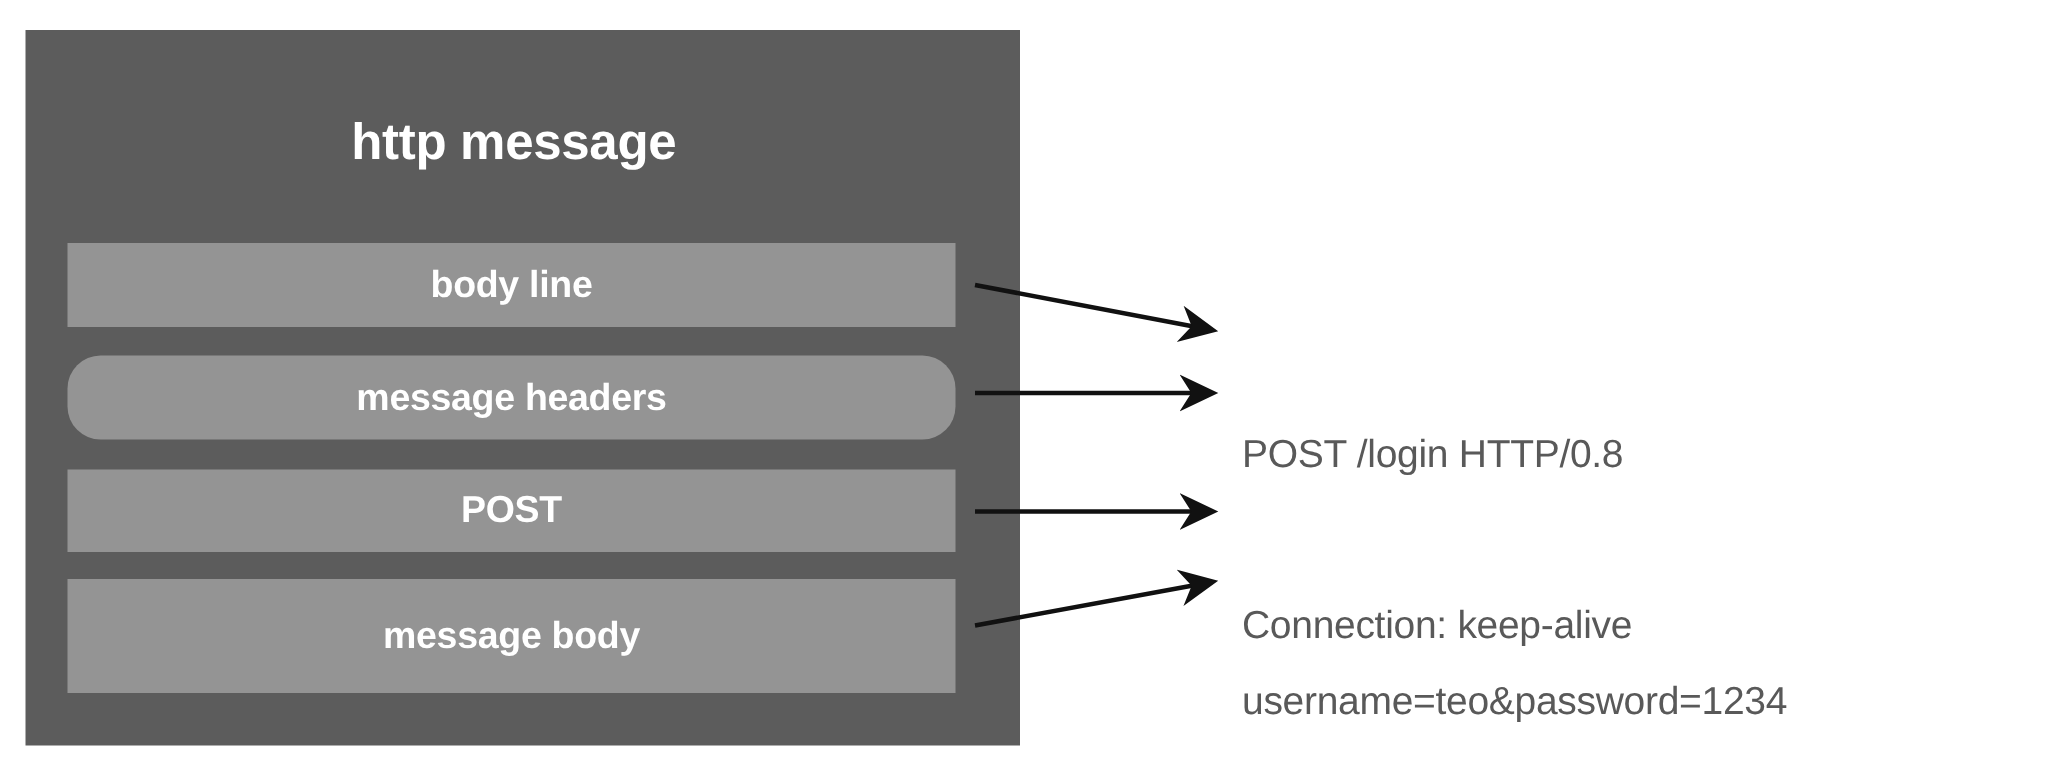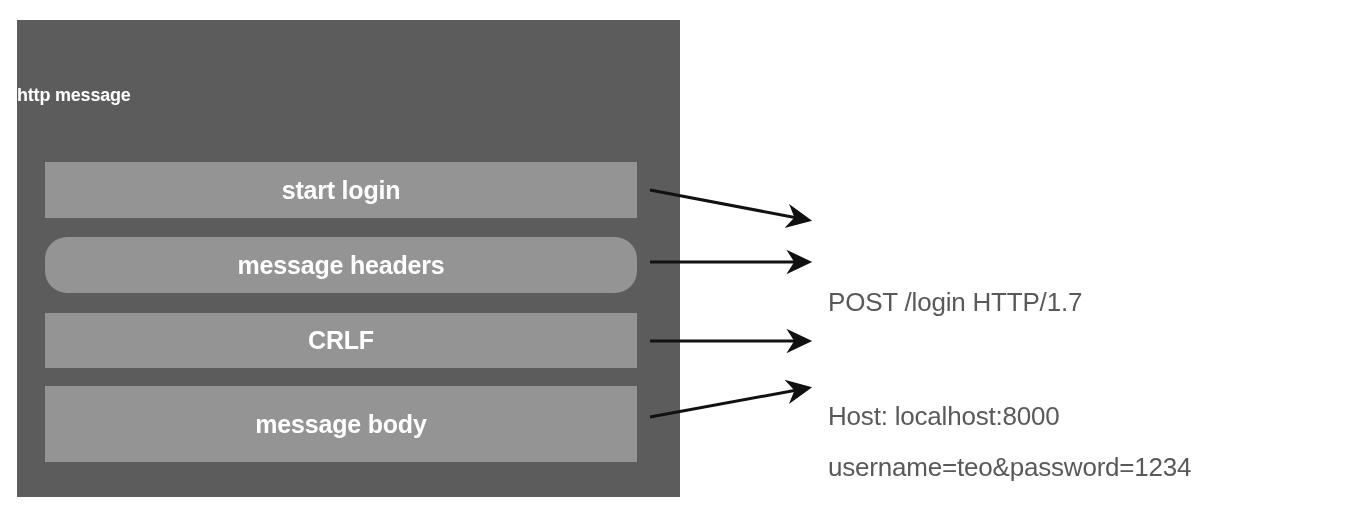--- a/index.html
+++ b/index.html
@@ -26,23 +26,23 @@
     top: 20px;
     width: 663px;
     height: 477px;
     background: #5c5c5c;
   }
   .msg-title {
     position: absolute;
     left: 0;
     top: 60px;
     width: 651px;
-    text-align: left;
+    text-align: center;
     color: #ffffff;
-    font-size: 18px;
+    font-size: 34px;
     font-weight: bold;
     letter-spacing: -0.2px;
     line-height: 30px;
   }
 
   .part-bar {
     position: absolute;
     left: 28px;
     width: 592px;
     background: #949494;
@@ -86,29 +86,29 @@
 </head>
 <body>
 
 <div id="canvas">
 
   <div class="msg-container">
 
     <div class="msg-title">http message</div>
 
     <div class="part-bar" data-idx="0">
-      <span>start login</span>
+      <span>body line</span>
     </div>
 
     <div class="part-bar" data-idx="1">
       <span>message headers</span>
     </div>
 
     <div class="part-bar" data-idx="2">
-      <span>CRLF</span>
+      <span>POST</span>
     </div>
 
     <div class="part-bar" data-idx="3">
       <span>message body</span>
     </div>
   </div>
 
   <svg class="arrow-layer" viewBox="0 0 1364 520" width="1364" height="520">
     <defs>
       <marker id="ah" markerWidth="9" markerHeight="9" refX="7.2" refY="4.5" orient="auto" markerUnits="strokeWidth">
@@ -119,22 +119,21 @@
     <line x1="650" y1="190" x2="808" y2="220" stroke="#111111" stroke-width="3" marker-end="url(#ah)"></line>
 
     <line x1="650" y1="262" x2="808" y2="262" stroke="#111111" stroke-width="3" marker-end="url(#ah)"></line>
 
     <line x1="650" y1="341" x2="808" y2="341" stroke="#111111" stroke-width="3" marker-end="url(#ah)"></line>
 
     <line x1="650" y1="417" x2="808" y2="388" stroke="#111111" stroke-width="3" marker-end="url(#ah)"></line>
   </svg>
 
   <div class="raw-block raw-head">
-    <span class="raw-line">POST /login HTTP/1.7</span>
-    <span class="raw-line">Host: localhost:8000</span>
+    <span class="raw-line">POST /login HTTP/0.8</span>
     <span class="raw-line">Connection: keep-alive</span>
   </div>
 
   <div class="raw-block raw-body">
     <span class="raw-line">username=teo&amp;password=1234</span>
   </div>
 
 </div>
 
 </body></html>

